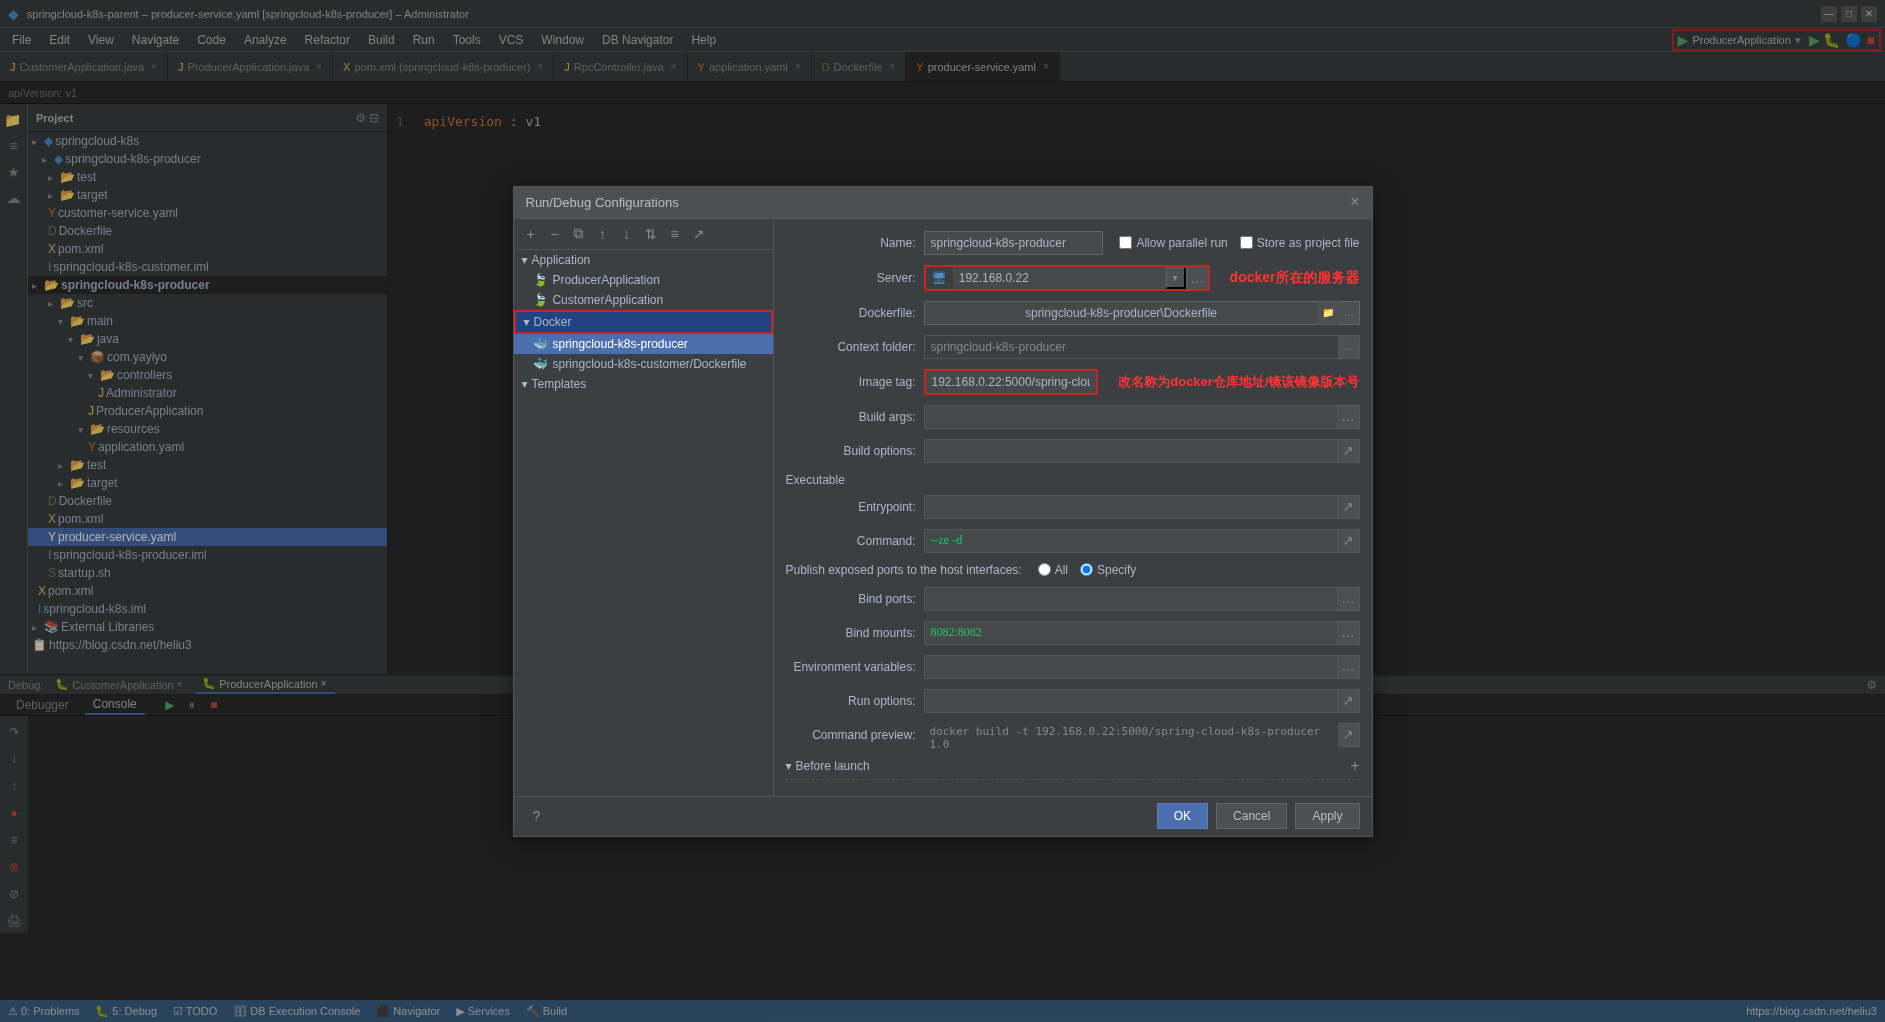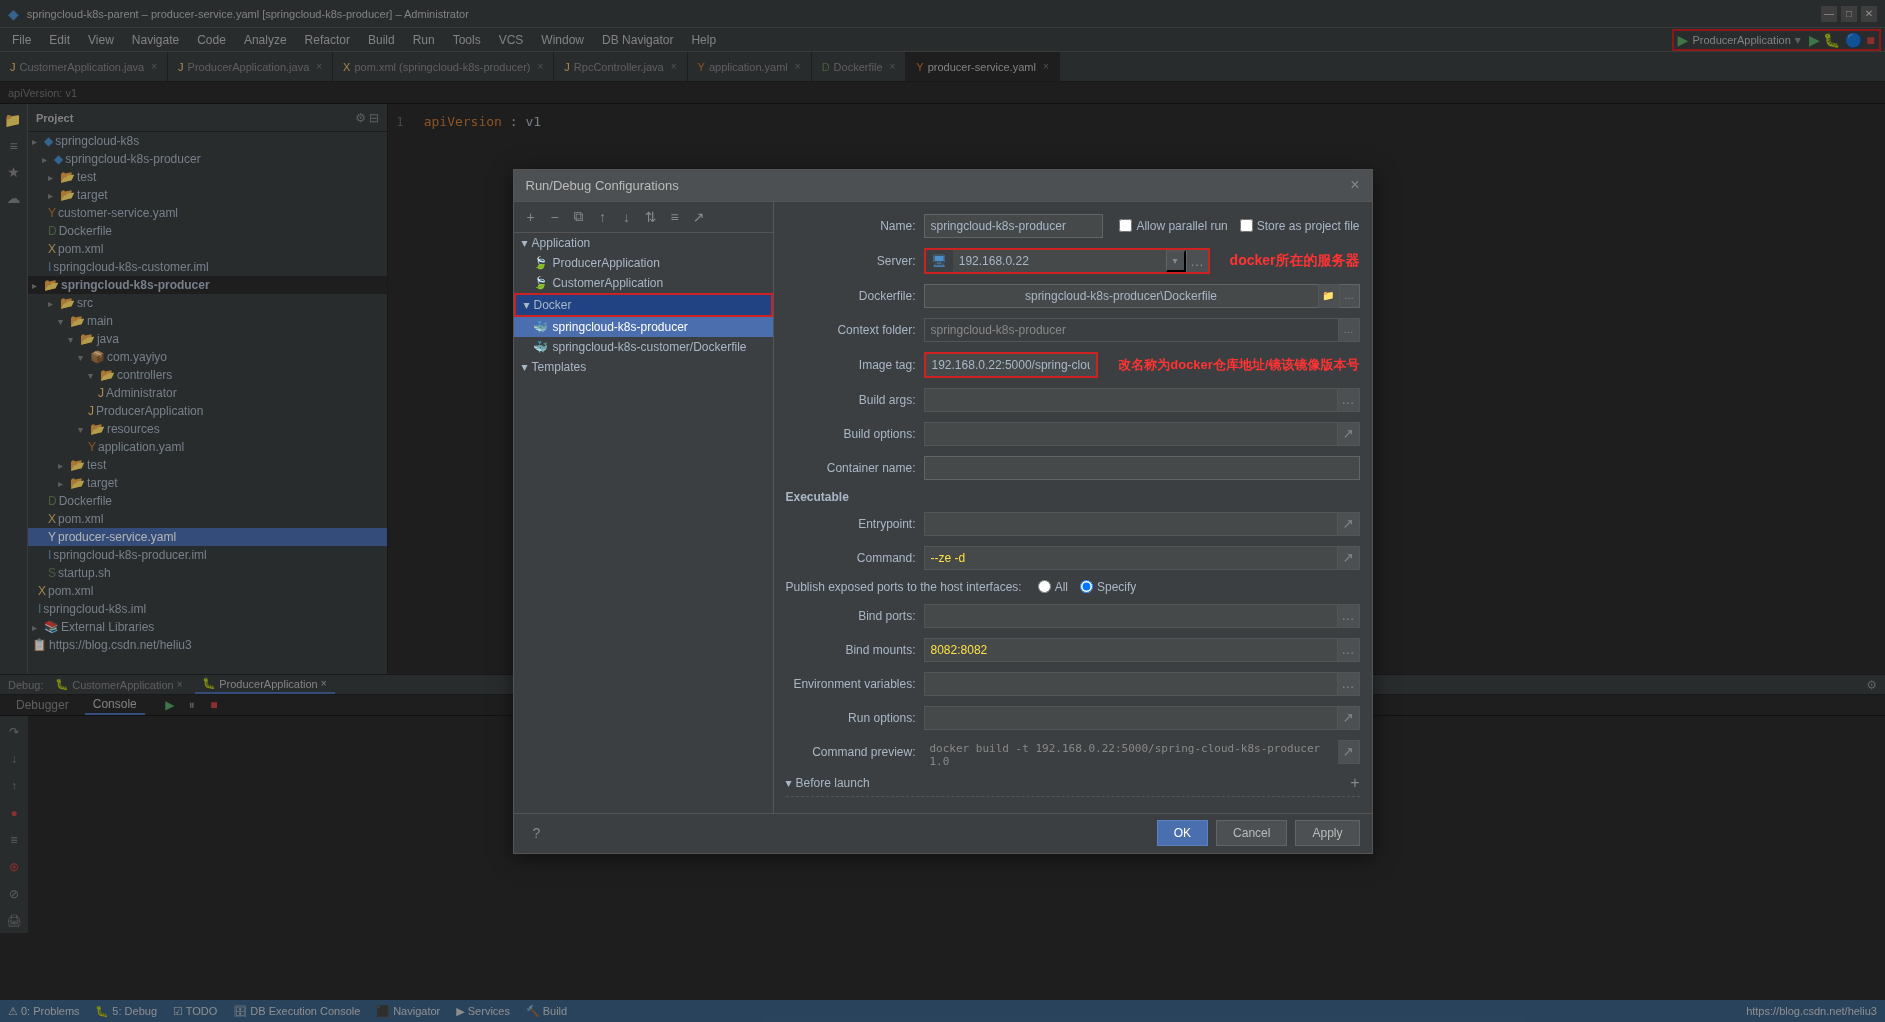--- a/index.html
+++ b/index.html
@@ -361,21 +361,21 @@
     .radio-label {
       display: flex;
       align-items: center;
       gap: 4px;
       font-size: 12px;
       color: #a9b7c6;
     }
     .section-label {
       font-size: 12px;
       color: #a9b7c6;
-      font-weight: bold;
+      font-weight: normal;
       margin-bottom: 6px;
       padding-left: 0;
     }
     .folder-row {
       display: flex;
       flex: 1;
       height: 24px;
     }
     .folder-input {
       flex: 1;
@@ -415,23 +415,24 @@
     }
     .run-built-label {
       font-size: 12px;
       color: #a9b7c6;
     }
     .multi-input {
       flex: 1;
       height: 24px;
       background: #45494a;
       border: 1px solid #555;
-      color: #fde047;
+      color: #22c55e;
       font-size: 12px;
       padding: 2px 6px;
+      font-family: Liberation Serif, serif;
     }
     .multi-browse {
       width: 22px;
       background: #4c5052;
       border: 1px solid #555;
       border-left: none;
       color: #888;
       cursor: pointer;
       display: flex; align-items: center; justify-content: center;
     }
@@ -936,24 +937,20 @@
 
         <div class="form-row">
           <span class="form-label">Build options:</span>
           <div class="folder-row">
             <input type="text" class="multi-input" value="" style="">
             <button class="multi-browse">↗</button>
           </div>
         </div>
 
 
-        <div class="form-row">
-          <span class="form-label">Container name:</span>
-          <input type="text" class="form-input" value="" style="flex: 1 1 0%;">
-        </div>
 
         <div style="margin-bottom:8px;">
           <span class="section-label">Executable</span>
         </div>
 
         <div class="form-row">
           <span class="form-label">Entrypoint:</span>
           <div class="folder-row">
             <input type="text" class="multi-input" value="" style="">
             <button class="multi-browse">↗</button>

